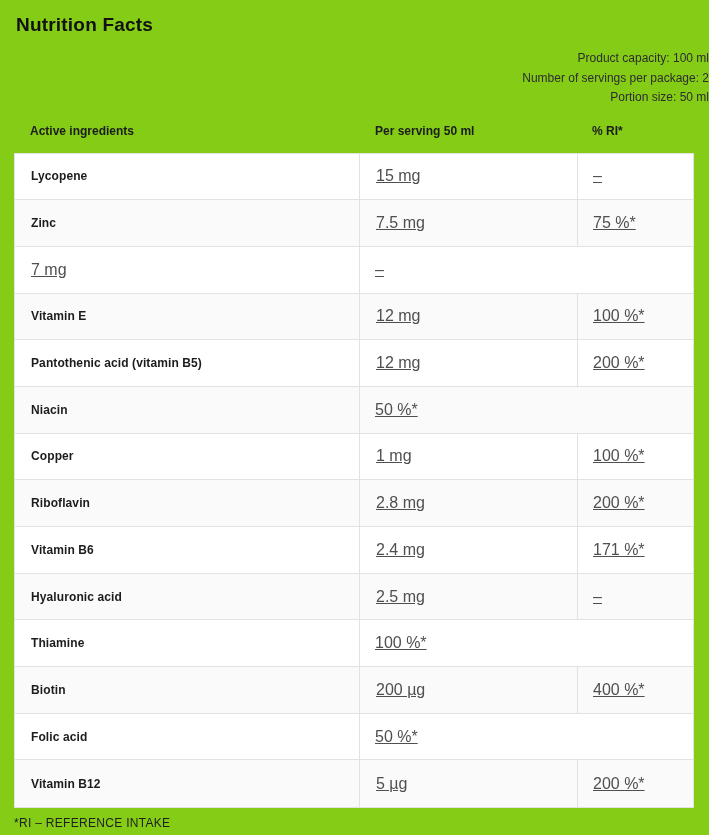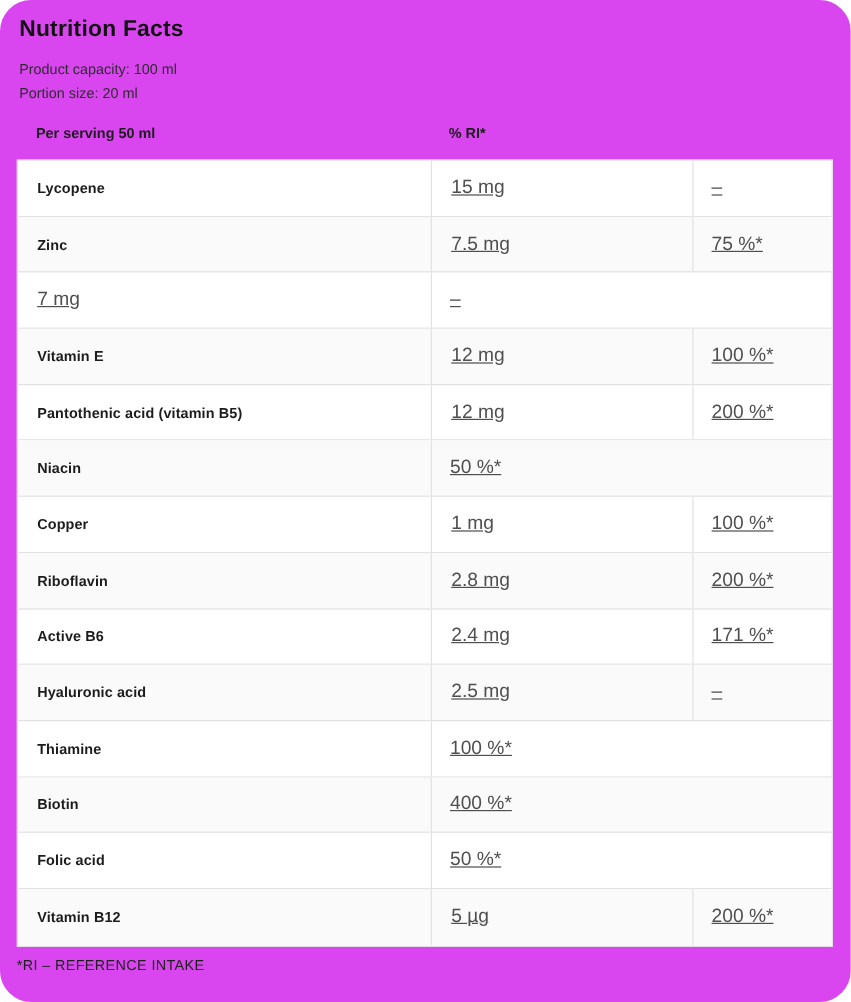--- a/index.html
+++ b/index.html
@@ -5,33 +5,33 @@
   * { margin: 0; padding: 0; box-sizing: border-box; }
   html, body {
     width: 709px;
     background: #ffffff;
     font-family: "Liberation Sans", sans-serif;
     -webkit-font-smoothing: antialiased;
   }
   .page {
     width: 709px;
     height: 835px;
-    background: #d946ef;
+    background: #84cc16;
     position: relative;
-    border-radius: 26px;
   }
   .page-title {
     font-size: 19px;
     font-weight: 700;
     color: #121212;
     letter-spacing: 0.2px;
     padding: 14px 0 0 16px;
   }
   .meta-block {
     padding: 13px 0 0 16px;
+    text-align: right;
   }
   .meta-line {
     font-size: 12px;
     line-height: 19.5px;
     color: #2d2d2d;
   }
   .header-row {
     margin: 11px 0 0 14px;
     width: 680px;
     display: grid;
@@ -92,24 +92,26 @@
 </style>
 </head>
 <body>
 
 <div class="page">
 
   <h1 class="page-title">Nutrition Facts</h1>
 
   <div class="meta-block">
     <div class="meta-line">Product capacity: 100 ml</div>
-    <div class="meta-line">Portion size: 20 ml</div>
+    <div class="meta-line">Number of servings per package: 2</div>
+    <div class="meta-line">Portion size: 50 ml</div>
   </div>
 
   <div class="header-row">
+    <div class="header-cell c1">Active ingredients</div>
     <div class="header-cell c2">Per serving 50 ml</div>
     <div class="header-cell c3">% RI*</div>
   </div>
 
   <div class="nutrition-table">
     <div id="table-body">
   <div class="t-row">
     <div class="t-cell c1">
       <span class="ingredient-name">Lycopene</span>
     </div>
@@ -194,21 +196,21 @@
     <div class="t-cell c2">
       <span class="cell-value">2.8 mg</span>
     </div>
     <div class="t-cell c3">
       <span class="cell-value">200 %*</span>
     </div>
   </div>
 
   <div class="t-row">
     <div class="t-cell c1">
-      <span class="ingredient-name">Active B6</span>
+      <span class="ingredient-name">Vitamin B6</span>
     </div>
     <div class="t-cell c2">
       <span class="cell-value">2.4 mg</span>
     </div>
     <div class="t-cell c3">
       <span class="cell-value">171 %*</span>
     </div>
   </div>
 
   <div class="t-row">
@@ -229,20 +231,23 @@
     </div>
     <div class="t-cell c3">
       <span class="cell-value">100 %*</span>
     </div>
   </div>
 
   <div class="t-row">
     <div class="t-cell c1">
       <span class="ingredient-name">Biotin</span>
     </div>
+    <div class="t-cell c2">
+      <span class="cell-value">200 µg</span>
+    </div>
     <div class="t-cell c3">
       <span class="cell-value">400 %*</span>
     </div>
   </div>
 
   <div class="t-row">
     <div class="t-cell c1">
       <span class="ingredient-name">Folic acid</span>
     </div>
     <div class="t-cell c3">

